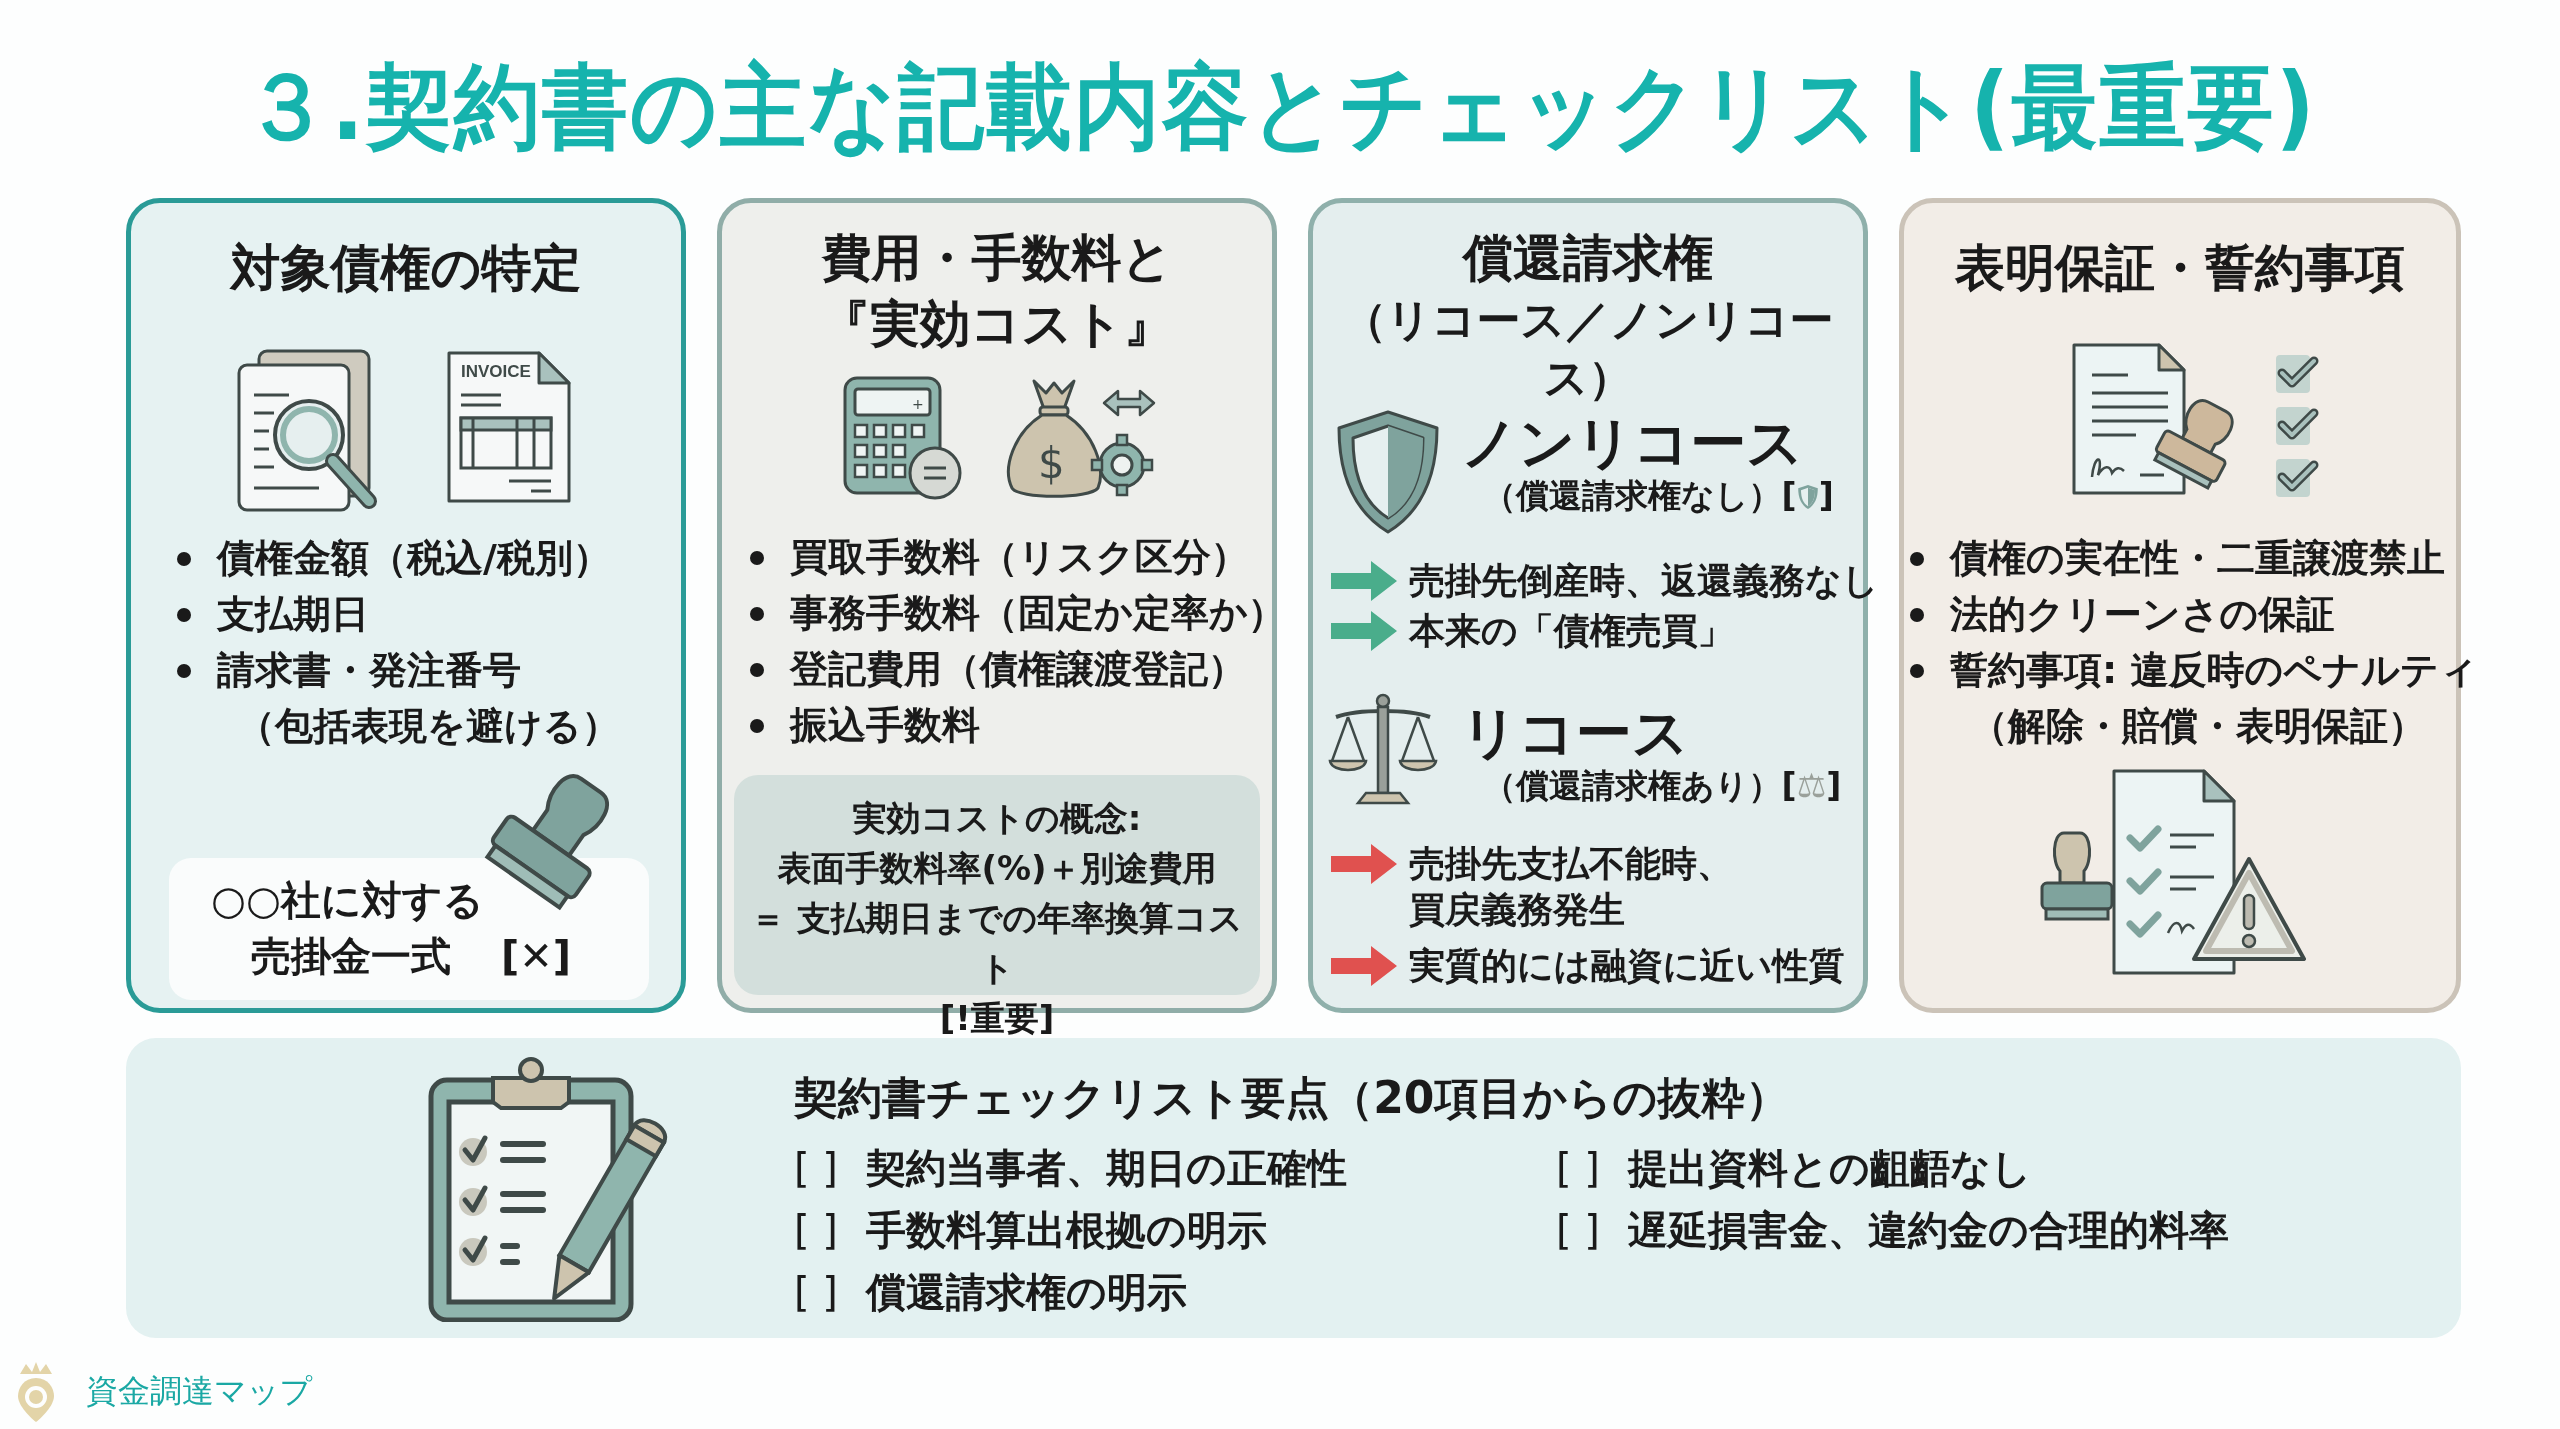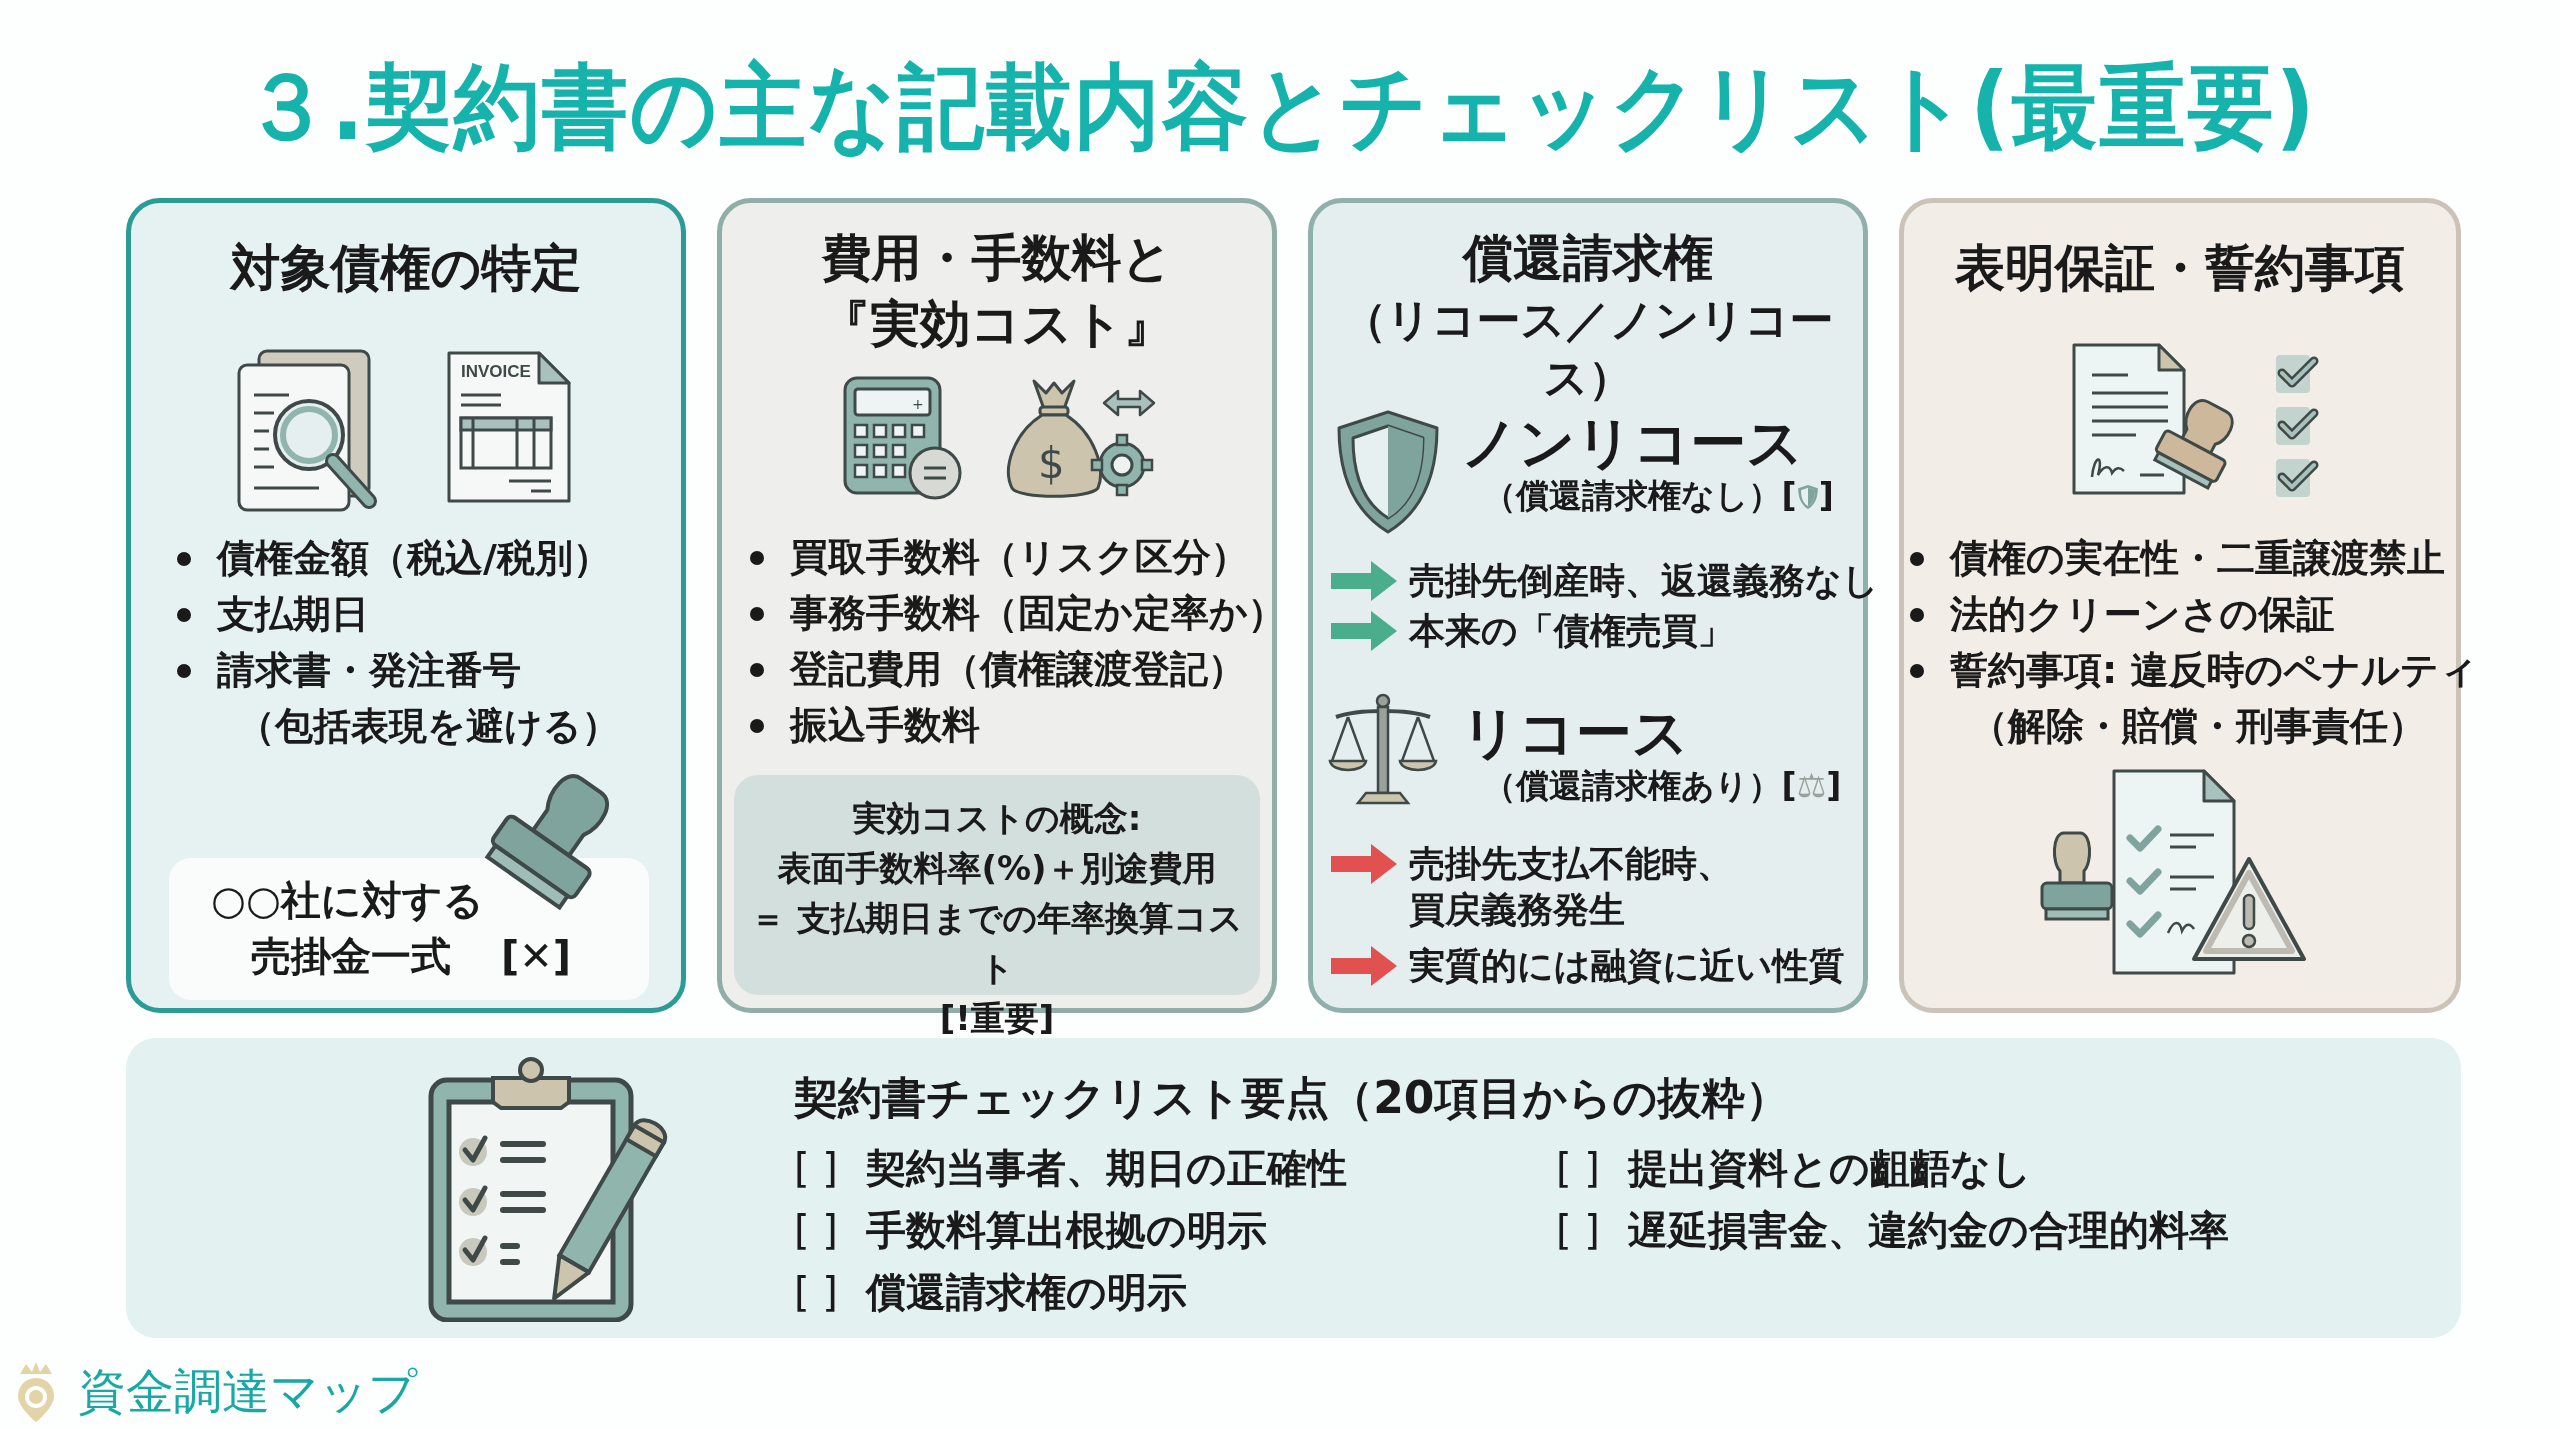--- a/index.html
+++ b/index.html
@@ -48,21 +48,21 @@
 
   .bottom {
     position: absolute; left: 126px; top: 1038px; width: 2335px; height: 300px;
     background: #e3f1f1; border-radius: 30px;
   }
   .bottom h3 { position: absolute; left: 668px; top: 30px; font-size: 44px; font-weight: 700; line-height: 60px; white-space: nowrap; }
   .check { position: absolute; font-size: 40px; font-weight: 700; line-height: 60px; white-space: nowrap; }
   .check .bracket { display: inline-block; width: 72px; font-weight: 400; }
 
   .footer { position: absolute; left: 14px; top: 1360px; display: flex; align-items: center; }
-  .footer span { font-size: 48px; color: #1aa8a4; margin-left: 20px; }
+  .footer span { font-size: 32px; color: #1aa8a4; margin-left: 28px; }
 </style>
 </head>
 <body>
 
 <div class="title">３.契約書の主な記載内容とチェックリスト(最重要)</div>
 
 <div class="card" id="card1">
   <h2>対象債権の特定</h2>
   <div class="icon-row" style="left:98px; top:140px;">
     <svg width="170" height="170" viewBox="0 0 170 170">
@@ -283,21 +283,21 @@
     <g fill="none" stroke="#a9c1bd" stroke-width="4" stroke-linejoin="round" stroke-linecap="round">
       <path d="M8 20 L18 30 L40 8"></path>
         <path d="M8 72 L18 82 L40 60"></path>
         <path d="M8 124 L18 134 L40 112"></path>
     </g>
   </svg>
   <ul class="bullets" style="left:0; top:327px;">
     <li>債権の実在性・二重譲渡禁止</li>
     <li>法的クリーンさの保証</li>
     <li>誓約事項: 違反時のペナルティ</li>
-    <li class="cont">（解除・賠償・刑事責任）</li>
+    <li class="cont">（解除・賠償・表明保証）</li>
   </ul>
   <svg width="280" height="220" viewBox="0 0 280 220" style="position:absolute; left:130px; top:560px;">
     <path d="M80 8 H170 L200 38 V210 H80 Z" fill="#ecf4f4" stroke="#3f4a48" stroke-width="3" stroke-linejoin="round"></path>
     <path d="M170 8 V38 H200 Z" fill="#a9c1bd" stroke="#3f4a48" stroke-width="3" stroke-linejoin="round"></path>
     <g fill="none" stroke="#7fa39d" stroke-width="7" stroke-linecap="round" stroke-linejoin="round">
       <path d="M96 75 L106 85 L124 66"></path>
         <path d="M96 118 L106 128 L124 109"></path>
         <path d="M96 161 L106 171 L124 152"></path>
     </g>
     <g stroke="#3f4a48" stroke-width="3">

